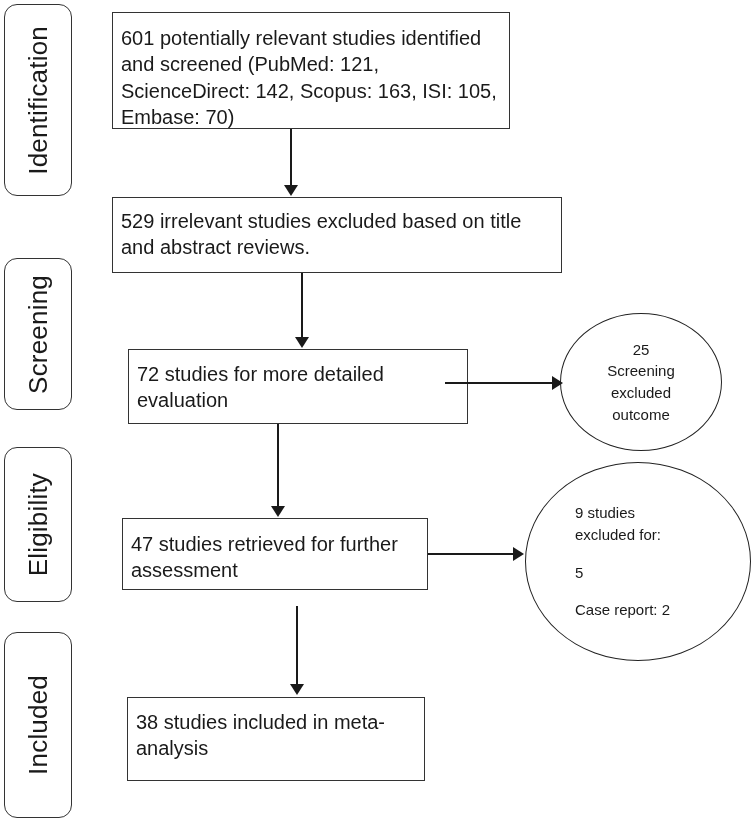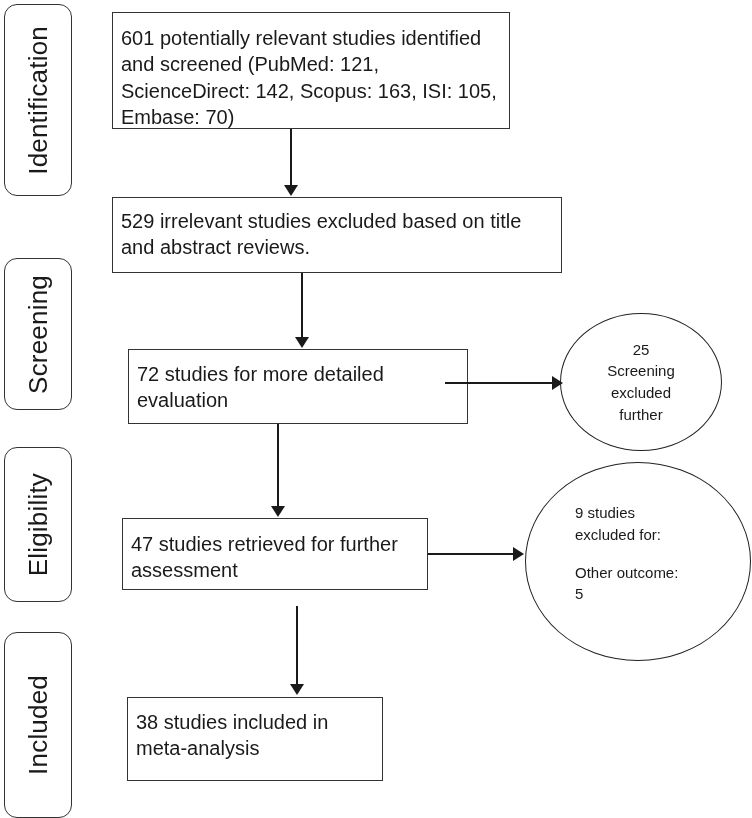--- a/index.html
+++ b/index.html
@@ -140,41 +140,41 @@
   </div>
 
   <div class="pbox" style="left:128px; top:349px; width:340px; height:75px; align-items:flex-start;">
     <div class="ptext" style="padding-top:11px;">72 studies for more detailed evaluation</div>
   </div>
 
   <div class="pbox" style="left:122px; top:518px; width:306px; height:72px; align-items:flex-start;">
     <div class="ptext" style="padding-top:12px;">47 studies retrieved for further assessment</div>
   </div>
 
-  <div class="pbox" style="left:127px; top:697px; width:256px; height:84px; align-items:flex-start;">
+  <div class="pbox" style="left:127px; top:697px; width:298px; height:84px; align-items:flex-start;">
     <div class="ptext" style="padding-top:11px;">38 studies included in meta-analysis</div>
   </div>
 
   <div class="ellipse" style="left:560px; top:313px; width:162px; height:138px;">
     <div class="etext center">
       <div>25</div>
       <div>Screening</div>
       <div>excluded</div>
-      <div>further</div>
+      <div>outcome</div>
     </div>
   </div>
 
   <div class="ellipse" style="left:525px; top:462px; width:226px; height:199px;">
     <div class="etext left" style="width:150px; margin-left:24px;">
       <div>9 studies</div>
       <div>excluded for:</div>
       <div style="height:16px;"></div>
-      <div>Other outcome:</div>
       <div>5</div>
       <div style="height:16px;"></div>
+      <div>Case report: 2</div>
     </div>
   </div>
 
   <div class="vline" style="left:290px; top:129px; height:58px;"></div>
   <div class="arrow-down" style="left:284px; top:185px;"></div>
 
   <div class="vline" style="left:301px; top:273px; height:64px;"></div>
   <div class="arrow-down" style="left:295px; top:337px;"></div>
 
   <div class="hline" style="left:445px; top:382px; width:108px;"></div>

